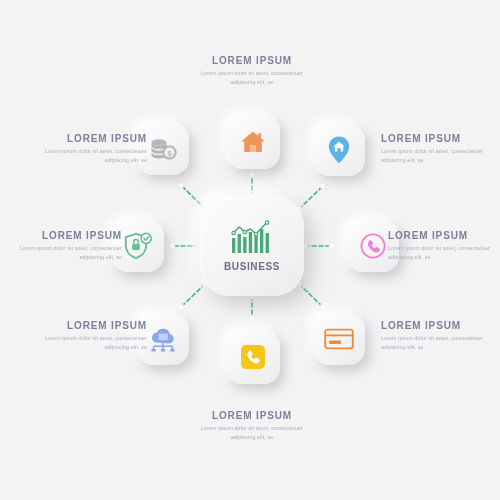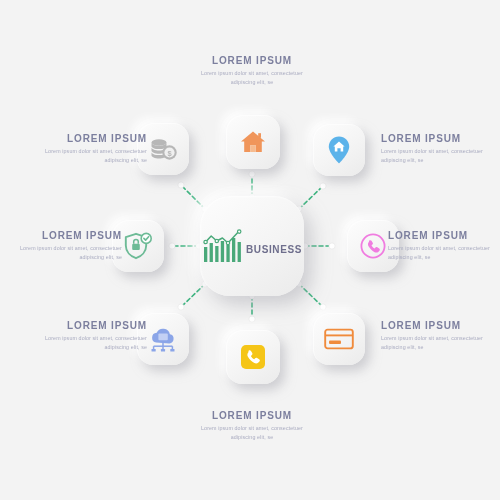--- a/index.html
+++ b/index.html
@@ -44,21 +44,21 @@
   }
   .node-tile {
     width: 52px;
     height: 52px;
     border-radius: 16px;
   }
   .center-tile {
     width: 104px;
     height: 100px;
     border-radius: 30px;
-    flex-direction: row;
+    flex-direction: column;
     box-shadow:
       8px 9px 18px rgba(174,174,182,0.55),
       -7px -7px 14px rgba(255,255,255,0.95),
       inset 1px 1px 2px rgba(255,255,255,0.7);
   }
   .center-label {
     font-size: 10px;
     font-weight: bold;
     letter-spacing: 0.6px;
     color: #6e6e8c;

